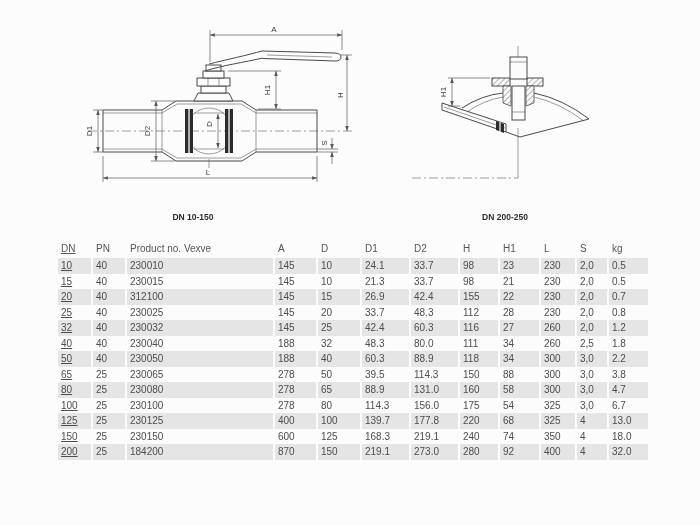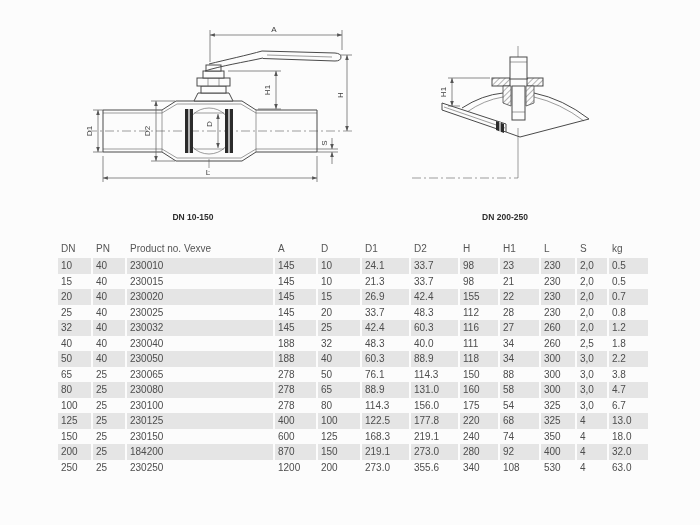--- a/index.html
+++ b/index.html
@@ -17,21 +17,21 @@
   .tn{stroke:#5a5a5a;stroke-width:.6;fill:none;}
   .dim{stroke:#5a5a5a;stroke-width:.7;fill:none;}
   .cl{stroke:#5a5a5a;stroke-width:.6;fill:none;stroke-dasharray:9 3 2 3;}
   .wfill{fill:#fcfcfc;}
 
   #table-wrap{position:absolute;left:56px;top:240px;}
   table{border-collapse:separate;border-spacing:2px 0;font-size:10px;color:#4d4d4d;}
   th{font-weight:normal;text-align:left;height:17px;padding:0 0 1px 3px;color:#555;}
   td{height:15.5px;padding:0 0 0 3px;}
   tr.stripe td{background:var(--stripe,#e5e5e5);}
-  .c0{width:30px;} .c1{width:29px;} .c2{width:143px;} .c3{width:38px;}
+  .c0{width:30px;text-decoration:underline;} .c1{width:29px;} .c2{width:143px;} .c3{width:38px;}
   .c4{width:39px;} .c5{width:44px;} .c6{width:44px;} .c7{width:35px;}
   .c8{width:36px;} .c9{width:31px;} .c10{width:27px;} .c11{width:36px;margin-left:14px;}
 </style>
 </head>
 <body style="background: rgb(252, 252, 252);">
 
 <div id="drawing-area">
 <svg width="700" height="235" viewBox="0 0 700 235">
   <defs>
     <marker id="ma" viewBox="0 0 8 8" refX="7" refY="4" markerWidth="8" markerHeight="8" orient="auto-start-reverse">
@@ -236,21 +236,21 @@
           <td class="c6">33.7</td>
           <td class="c7">98</td>
           <td class="c8">21</td>
           <td class="c9">230</td>
           <td class="c10">2,0</td>
           <td class="c11">0.5</td>
         </tr>
         <tr class="stripe">
           <td class="c0">20</td>
           <td class="c1">40</td>
-          <td class="c2">230020</td>
+          <td class="c2">312100</td>
           <td class="c3">145</td>
           <td class="c4">15</td>
           <td class="c5">26.9</td>
           <td class="c6">42.4</td>
           <td class="c7">155</td>
           <td class="c8">22</td>
           <td class="c9">230</td>
           <td class="c10">2,0</td>
           <td class="c11">0.7</td>
         </tr>
@@ -282,21 +282,21 @@
           <td class="c10">2,0</td>
           <td class="c11">1.2</td>
         </tr>
         <tr>
           <td class="c0">40</td>
           <td class="c1">40</td>
           <td class="c2">230040</td>
           <td class="c3">188</td>
           <td class="c4">32</td>
           <td class="c5">48.3</td>
-          <td class="c6">40.0</td>
+          <td class="c6">80.0</td>
           <td class="c7">111</td>
           <td class="c8">34</td>
           <td class="c9">260</td>
           <td class="c10">2,5</td>
           <td class="c11">1.8</td>
         </tr>
         <tr class="stripe">
           <td class="c0">50</td>
           <td class="c1">40</td>
           <td class="c2">230050</td>
@@ -309,21 +309,21 @@
           <td class="c9">300</td>
           <td class="c10">3,0</td>
           <td class="c11">2.2</td>
         </tr>
         <tr>
           <td class="c0">65</td>
           <td class="c1">25</td>
           <td class="c2">230065</td>
           <td class="c3">278</td>
           <td class="c4">50</td>
-          <td class="c5">76.1</td>
+          <td class="c5">39.5</td>
           <td class="c6">114.3</td>
           <td class="c7">150</td>
           <td class="c8">88</td>
           <td class="c9">300</td>
           <td class="c10">3,0</td>
           <td class="c11">3.8</td>
         </tr>
         <tr class="stripe">
           <td class="c0">80</td>
           <td class="c1">25</td>
@@ -351,21 +351,21 @@
           <td class="c9">325</td>
           <td class="c10">3,0</td>
           <td class="c11">6.7</td>
         </tr>
         <tr class="stripe">
           <td class="c0">125</td>
           <td class="c1">25</td>
           <td class="c2">230125</td>
           <td class="c3">400</td>
           <td class="c4">100</td>
-          <td class="c5">122.5</td>
+          <td class="c5">139.7</td>
           <td class="c6">177.8</td>
           <td class="c7">220</td>
           <td class="c8">68</td>
           <td class="c9">325</td>
           <td class="c10">4</td>
           <td class="c11">13.0</td>
         </tr>
         <tr>
           <td class="c0">150</td>
           <td class="c1">25</td>
@@ -387,29 +387,15 @@
           <td class="c3">870</td>
           <td class="c4">150</td>
           <td class="c5">219.1</td>
           <td class="c6">273.0</td>
           <td class="c7">280</td>
           <td class="c8">92</td>
           <td class="c9">400</td>
           <td class="c10">4</td>
           <td class="c11">32.0</td>
         </tr>
-        <tr>
-          <td class="c0">250</td>
-          <td class="c1">25</td>
-          <td class="c2">230250</td>
-          <td class="c3">1200</td>
-          <td class="c4">200</td>
-          <td class="c5">273.0</td>
-          <td class="c6">355.6</td>
-          <td class="c7">340</td>
-          <td class="c8">108</td>
-          <td class="c9">530</td>
-          <td class="c10">4</td>
-          <td class="c11">63.0</td>
-        </tr>
       </tbody>
   </table>
 </div>
 
 </body></html>

